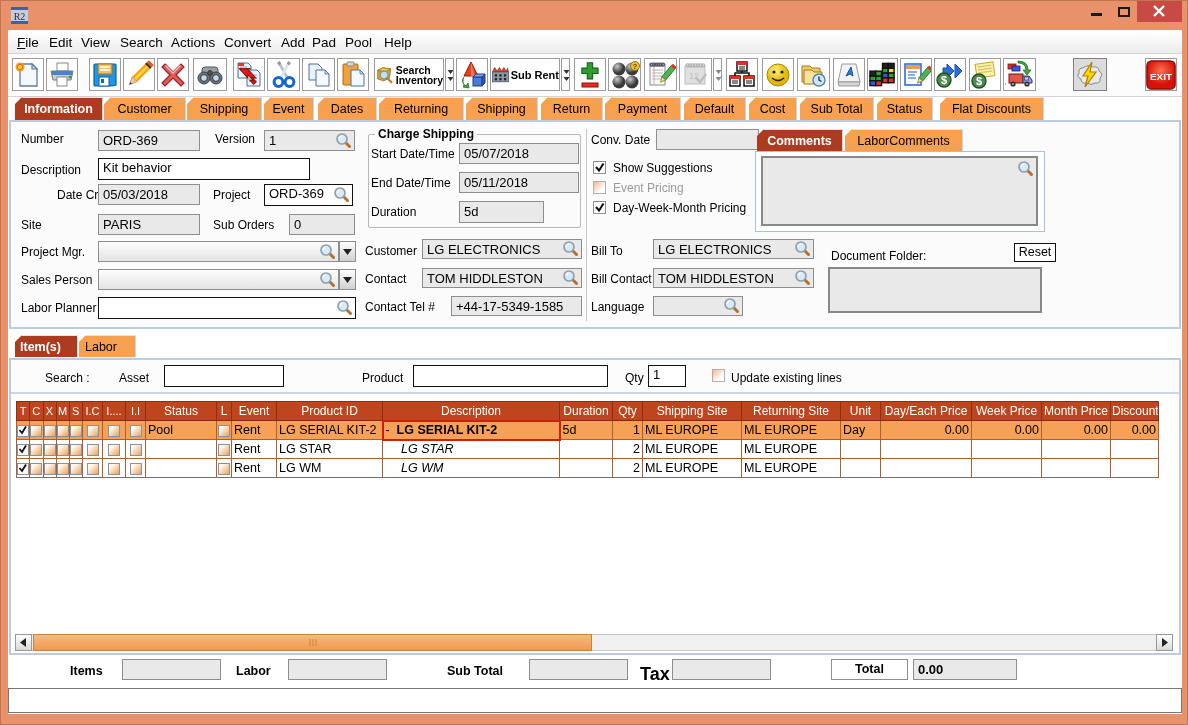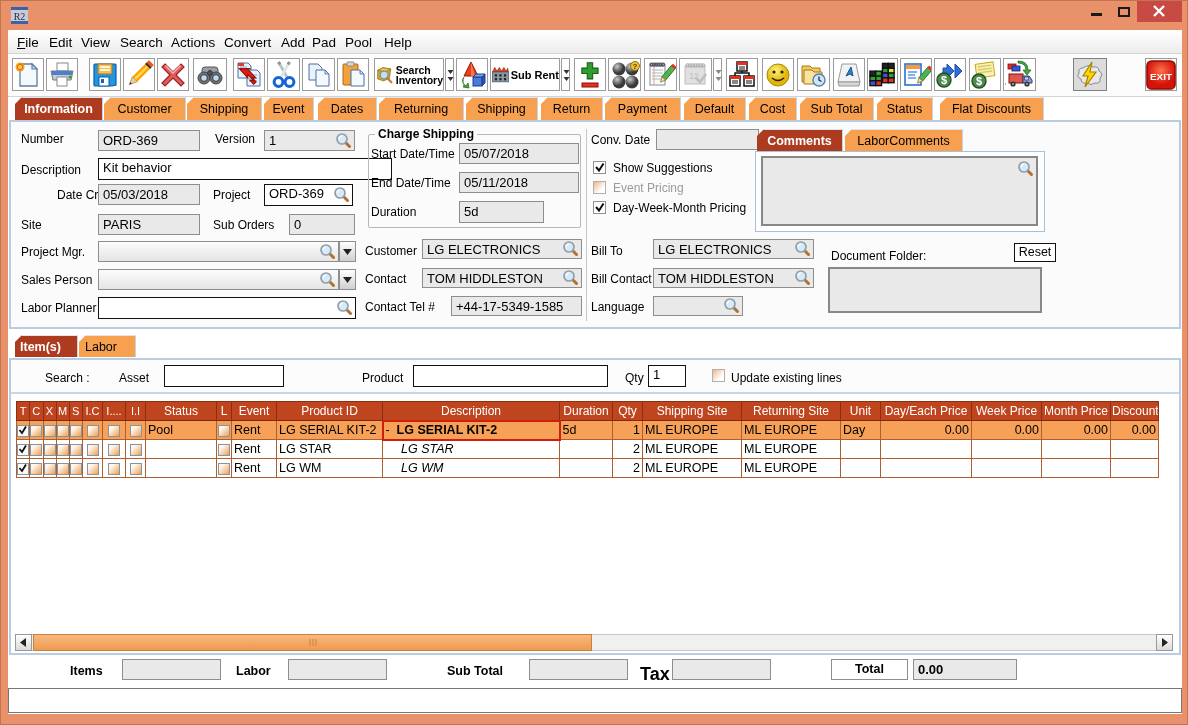--- a/index.html
+++ b/index.html
@@ -408,21 +408,21 @@
 <div class="lbl" style="left:20px;top:244px;">Project Mgr.</div>
 <div class="lbl" style="left:20px;top:272px;">Sales Person</div>
 <div class="lbl" style="left:20px;top:300px;">Labor Planner</div>
 <div class="fld" style="left:97px;top:129px;width:102px;height:21px;">ORD-369</div>
 <div class="lbl" style="left:214px;top:131px;">Version</div>
 <div class="fld" style="left:263px;top:129px;width:91px;height:21px;">1<svg width="17" height="17" viewBox="0 0 17 17" style="position:absolute;right:2px;top:1px;">
         <line x1="10.5" y1="10.5" x2="14.5" y2="14.5" stroke="#B5702D" stroke-width="3" stroke-linecap="round"></line>
         <circle cx="7" cy="7" r="5" fill="#D8EAF6" stroke="#8FA0AC" stroke-width="1.7"></circle>
         <path d="M4.3 6.2 A3.2 3.2 0 0 1 6.2 4.2" stroke="#ffffff" stroke-width="1.4" fill="none" stroke-linecap="round"></path>
       </svg></div>
-<div class="fldw" style="left:97px;top:157px;width:294px;height:22px;">Kit behavior</div>
+<div class="fldw" style="left:97px;top:157px;width:212px;height:22px;">Kit behavior</div>
 <div class="fld" style="left:97px;top:183px;width:102px;height:21px;">05/03/2018</div>
 <div class="lbl" style="left:212px;top:187px;">Project</div>
 <div class="fldw" style="left:263px;top:183px;width:89px;height:22px;">ORD-369<svg width="17" height="17" viewBox="0 0 17 17" style="position:absolute;right:2px;top:1px;">
         <line x1="10.5" y1="10.5" x2="14.5" y2="14.5" stroke="#B5702D" stroke-width="3" stroke-linecap="round"></line>
         <circle cx="7" cy="7" r="5" fill="#D8EAF6" stroke="#8FA0AC" stroke-width="1.7"></circle>
         <path d="M4.3 6.2 A3.2 3.2 0 0 1 6.2 4.2" stroke="#ffffff" stroke-width="1.4" fill="none" stroke-linecap="round"></path>
       </svg></div>
 <div class="fld" style="left:97px;top:213px;width:102px;height:21px;">PARIS</div>
 <div class="lbl" style="left:212px;top:217px;">Sub Orders</div>
 <div class="fld" style="left:288px;top:213px;width:66px;height:21px;">0</div>

